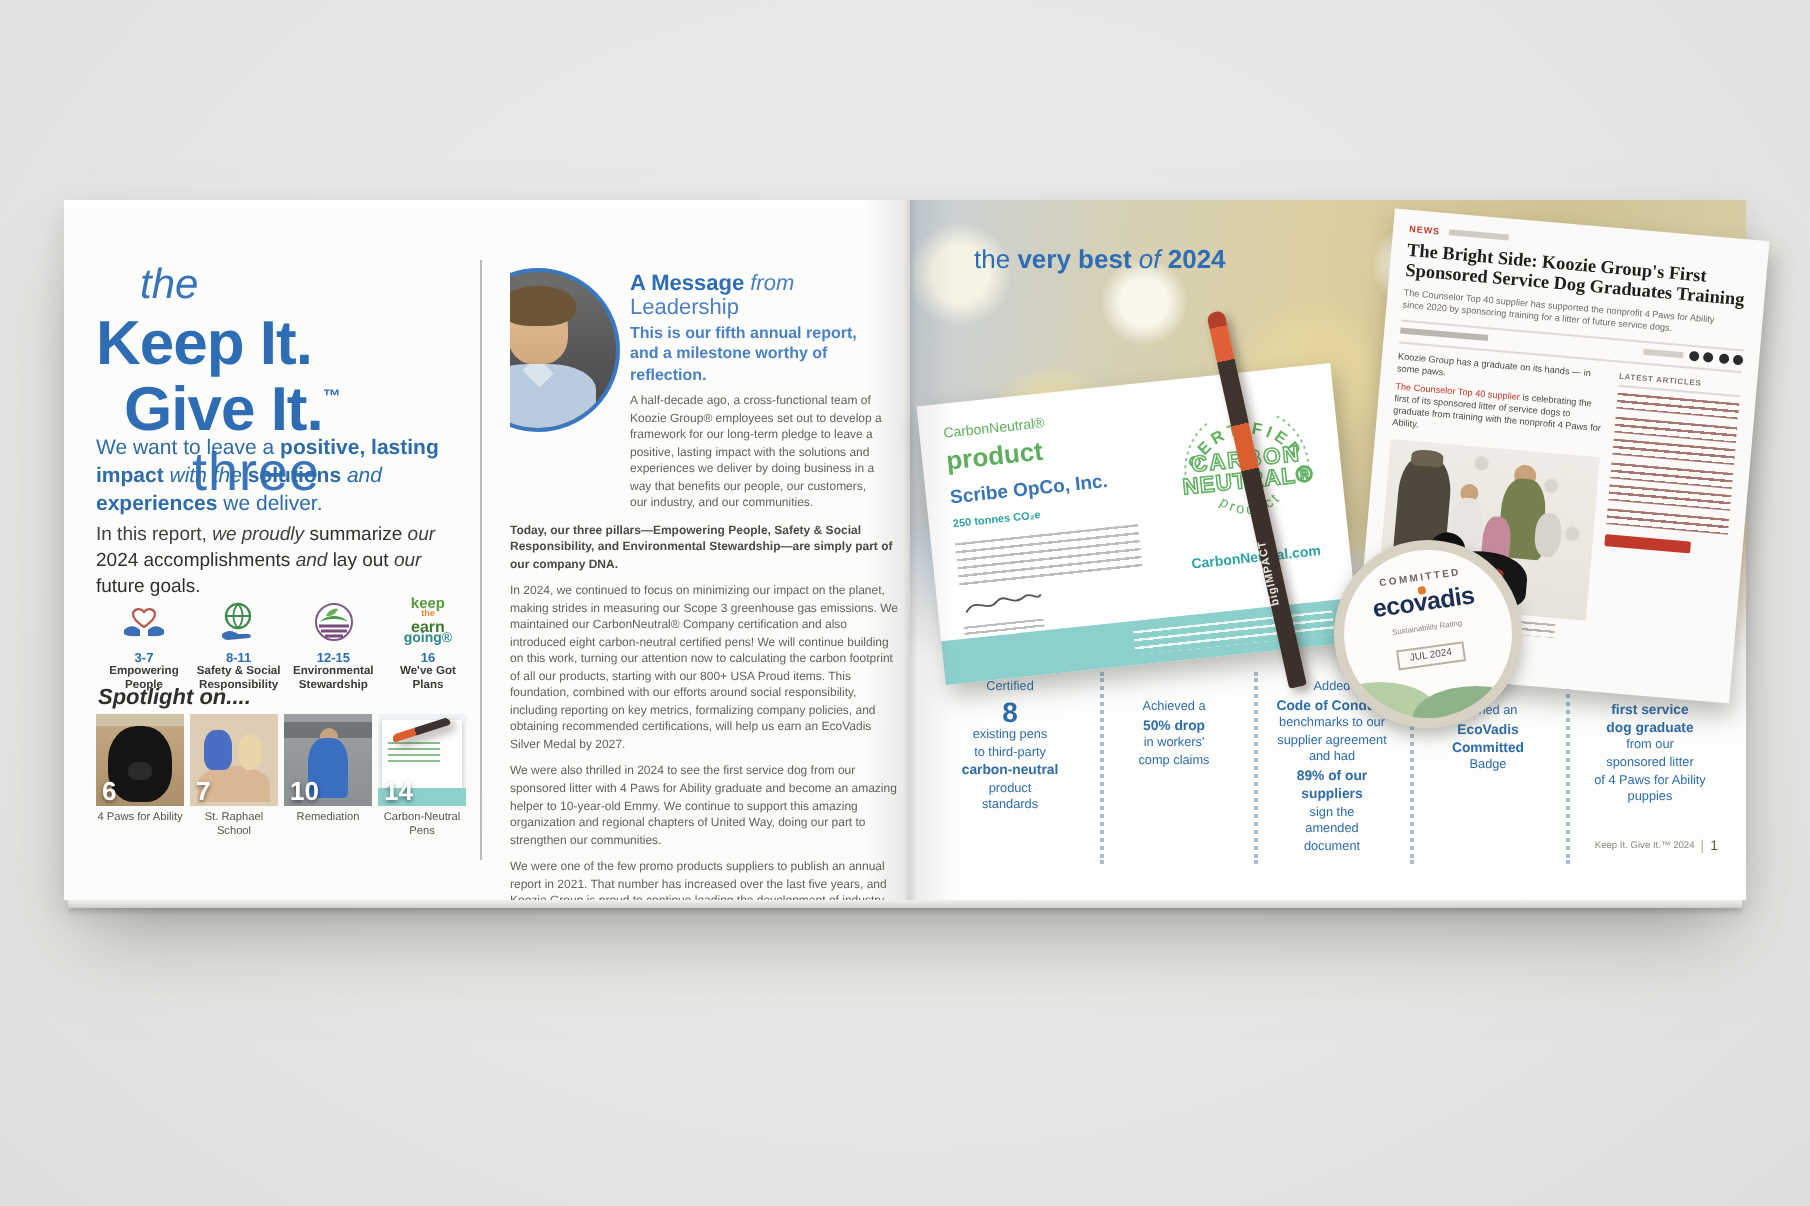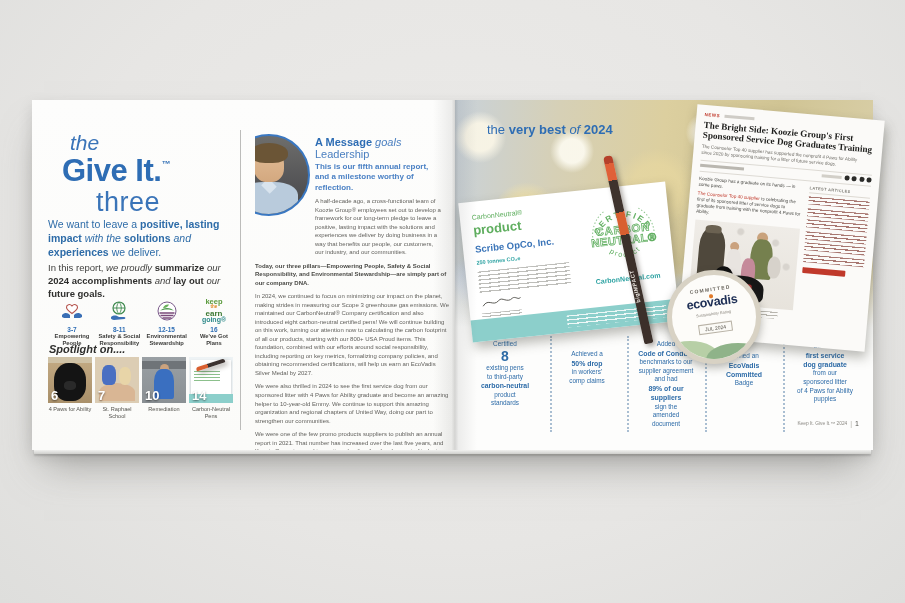--- a/index.html
+++ b/index.html
@@ -24,21 +24,21 @@
   .divider{position:absolute;left:208px;top:30px;width:1px;height:300px;background:#bcbcba;}
   .vision{position:absolute;left:16px;top:32px;color:#2e6db4;line-height:1;}
   .vision .the{font-style:italic;font-size:21px;margin-left:22px;color:#3a74b8;}
   .vision .big{font-weight:bold;font-size:31px;letter-spacing:-.5px;margin-top:3px;}
   .vision .big2{margin-left:14px;margin-top:2px;}
   .vision .tm{font-size:9px;vertical-align:14px;font-weight:bold;}
   .vision .word{font-size:27px;margin-left:48px;margin-top:3px;letter-spacing:.5px;color:#3a74b8;}
   .intro{position:absolute;left:16px;top:118px;width:184px;font-size:10.5px;line-height:1.32;color:#2e6ca8;}
   .intro b{font-weight:bold;} .intro i{font-style:italic;}
   .report{position:absolute;left:16px;top:162px;width:184px;font-size:9.5px;line-height:1.35;color:#3f3f3d;}
-  .report b{font-weight:bold;color:#2f2f2d;} .report i{font-style:italic;}
+  .report b{font-weight:normal;color:#2f2f2d;} .report i{font-style:italic;}
   .sections{position:absolute;left:18px;top:198px;width:186px;display:flex;justify-content:space-between;}
   .section{width:44px;text-align:center;}
   .section .ic{height:26px;display:flex;align-items:center;justify-content:center;}
   .section .pg{color:#2e6db4;font-weight:bold;font-size:6.5px;margin-top:2px;}
   .section .lb{color:#3a3a38;font-size:5.8px;font-weight:bold;line-height:1.25;}
   .ktg{line-height:.95;text-align:center;font-weight:bold;}
   .ktg .k1{color:#5a9a3c;font-size:7.5px;}
   .ktg .k2{color:#e08a2a;font-size:4.5px;}
   .ktg .k3{color:#3e7a34;font-size:8px;}
   .ktg .k4{color:#2e8a8a;font-size:7px;}
@@ -196,20 +196,21 @@
 </head>
 <body>
 
 <div class="book">
 
   <div class="page page-left">
     <div class="divider"></div>
 
     <div class="vision">
       <div class="the">the</div>
+      <div class="big">Keep It.</div>
       <div class="big big2"><span>Give It.</span><span class="tm">™</span></div>
       <div class="word">three</div>
     </div>
 
     <div class="intro"><span>We want to leave a </span><b>positive, lasting</b><span> </span><b>impact</b><i> with the </i><b>solutions</b><i> and </i><b>experiences</b><span> we deliver.</span></div>
 
     <div class="report"><span>In this report, </span><i>we proudly </i><b>summarize </b><i>our </i><b>2024 accomplishments </b><i>and </i><b>lay out </b><i>our </i><b>future goals.</b></div>
 
     <div class="sections">
       <div class="section">
@@ -301,21 +302,21 @@
       </div>
     </div>
 
     <div class="msg">
       <div class="portrait">
         <div class="shirt"></div>
           <div class="collar"></div>
           <div class="face"></div>
           <div class="hair"></div>
       </div>
-      <div class="msg-head"><span class="hb">A Message</span><span class="hi"> goals </span><span class="hr">Leadership</span></div>
+      <div class="msg-head"><span class="hb">A Message</span><span class="hi"> from </span><span class="hr">Leadership</span></div>
       <div class="msg-sub">This is our fifth annual report, and a milestone worthy of reflection.</div>
       <p class="indent">A half-decade ago, a cross-functional team of Koozie Group® employees set out to develop a framework for our long-term pledge to leave a positive, lasting impact with the solutions and experiences we deliver by doing business in a way that benefits our people, our customers, our industry, and our communities.</p>
       <p class="strong">Today, our three pillars—Empowering People, Safety &amp; Social Responsibility, and Environmental Stewardship—are simply part of our company DNA.</p>
       <p>In 2024, we continued to focus on minimizing our impact on the planet, making strides in measuring our Scope 3 greenhouse gas emissions. We maintained our CarbonNeutral® Company certification and also introduced eight carbon-neutral certified pens! We will continue building on this work, turning our attention now to calculating the carbon footprint of all our products, starting with our 800+ USA Proud items. This foundation, combined with our efforts around social responsibility, including reporting on key metrics, formalizing company policies, and obtaining recommended certifications, will help us earn an EcoVadis Silver Medal by 2027.</p>
       <p>We were also thrilled in 2024 to see the first service dog from our sponsored litter with 4 Paws for Ability graduate and become an amazing helper to 10-year-old Emmy. We continue to support this amazing organization and regional chapters of United Way, doing our part to strengthen our communities.</p>
       <p>We were one of the few promo products suppliers to publish an annual report in 2021. That number has increased over the last five years, and Koozie Group is proud to continue leading the development of industry practices that ensure a sustainable future for our people and communities. Thank you for your continued partnership in this mission.</p>
 
     </div>
   </div>
 

